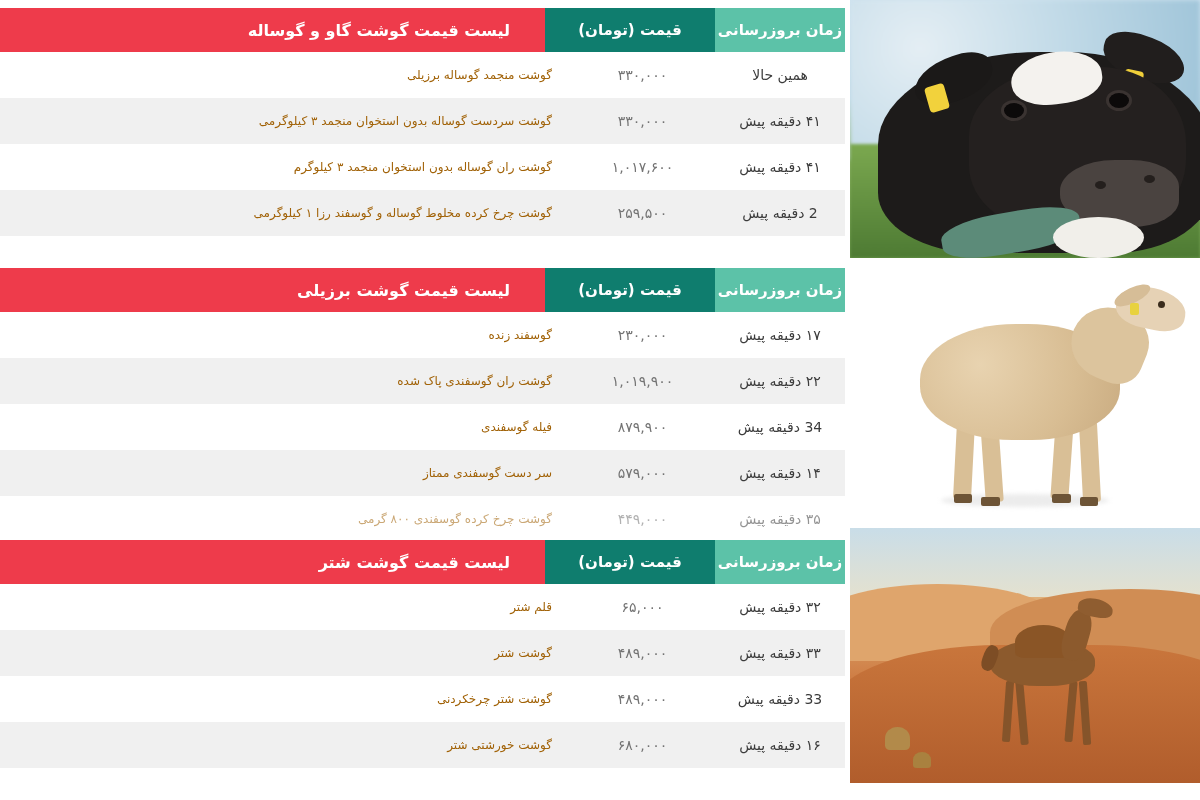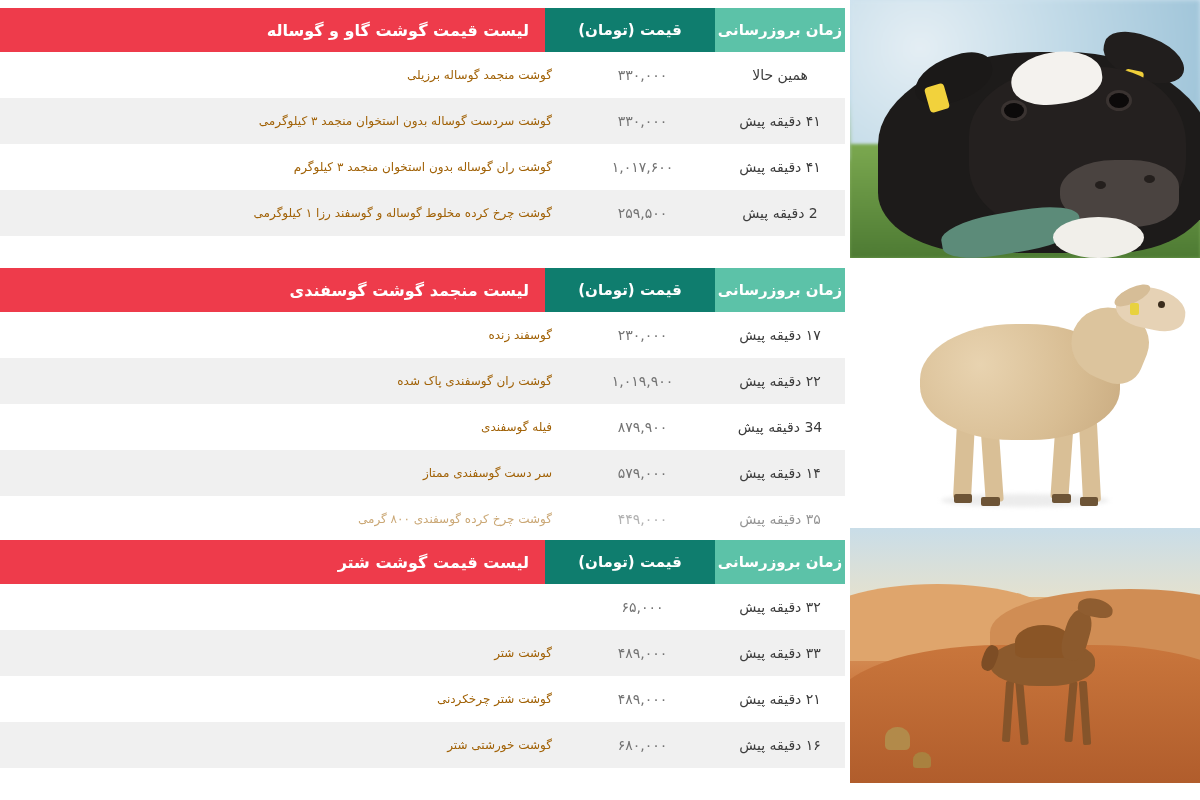--- a/index.html
+++ b/index.html
@@ -46,21 +46,21 @@
     font-weight: bold;
     display: flex; align-items: center; justify-content: center;
   }
   .hdr-title {
     flex: 1;
     background: #ee3b4b;
     color: #ffffff;
     font-size: 16px;
     font-weight: bold;
     display: flex; align-items: center; justify-content: flex-start;
-    padding-right: 16px;
+    padding-right: 35px;
   }
   .row {
     display: flex;
     flex-direction: row;
     height: 46px;
     width: 100%;
     align-items: stretch;
   }
   .row.odd  { background: #ffffff; }
   .row.even { background: #f0f0f0; }
@@ -188,21 +188,21 @@
       <div class="cell-time">2 دقیقه پیش</div>
       <div class="cell-price">۲۵۹,۵۰۰</div>
       <div class="cell-name">گوشت چرخ کرده مخلوط گوساله و گوسفند رزا ۱ کیلوگرمی</div>
     </div>
   </div>
 
   <div class="price-block" id="block-lamb" style="height:262px;">
     <div class="block-header">
       <div class="hdr-time">زمان بروزرسانی</div>
       <div class="hdr-price">قیمت (تومان)</div>
-      <div class="hdr-title">لیست منجمد گوشت گوسفندی</div>
+      <div class="hdr-title">لیست قیمت گوشت برزیلی</div>
     </div>
     <div class="row odd">
       <div class="cell-time">۱۷ دقیقه پیش</div>
       <div class="cell-price">۲۳۰,۰۰۰</div>
       <div class="cell-name">گوسفند زنده</div>
     </div>
     <div class="row even">
       <div class="cell-time">۲۲ دقیقه پیش</div>
       <div class="cell-price">۱,۰۱۹,۹۰۰</div>
       <div class="cell-name">گوشت ران گوسفندی پاک شده</div>
@@ -226,28 +226,29 @@
 
   <div class="price-block" id="block-camel">
     <div class="block-header">
       <div class="hdr-time">زمان بروزرسانی</div>
       <div class="hdr-price">قیمت (تومان)</div>
       <div class="hdr-title">لیست قیمت گوشت شتر</div>
     </div>
     <div class="row odd">
       <div class="cell-time">۳۲ دقیقه پیش</div>
       <div class="cell-price">۶۵,۰۰۰</div>
+      <div class="cell-name">قلم شتر</div>
     </div>
     <div class="row even">
       <div class="cell-time">۳۳ دقیقه پیش</div>
       <div class="cell-price">۴۸۹,۰۰۰</div>
       <div class="cell-name">گوشت شتر</div>
     </div>
     <div class="row odd">
-      <div class="cell-time">۲۱ دقیقه پیش</div>
+      <div class="cell-time">33 دقیقه پیش</div>
       <div class="cell-price">۴۸۹,۰۰۰</div>
       <div class="cell-name">گوشت شتر چرخکردنی</div>
     </div>
     <div class="row even">
       <div class="cell-time">۱۶ دقیقه پیش</div>
       <div class="cell-price">۶۸۰,۰۰۰</div>
       <div class="cell-name">گوشت خورشتی شتر</div>
     </div>
   </div>
 

